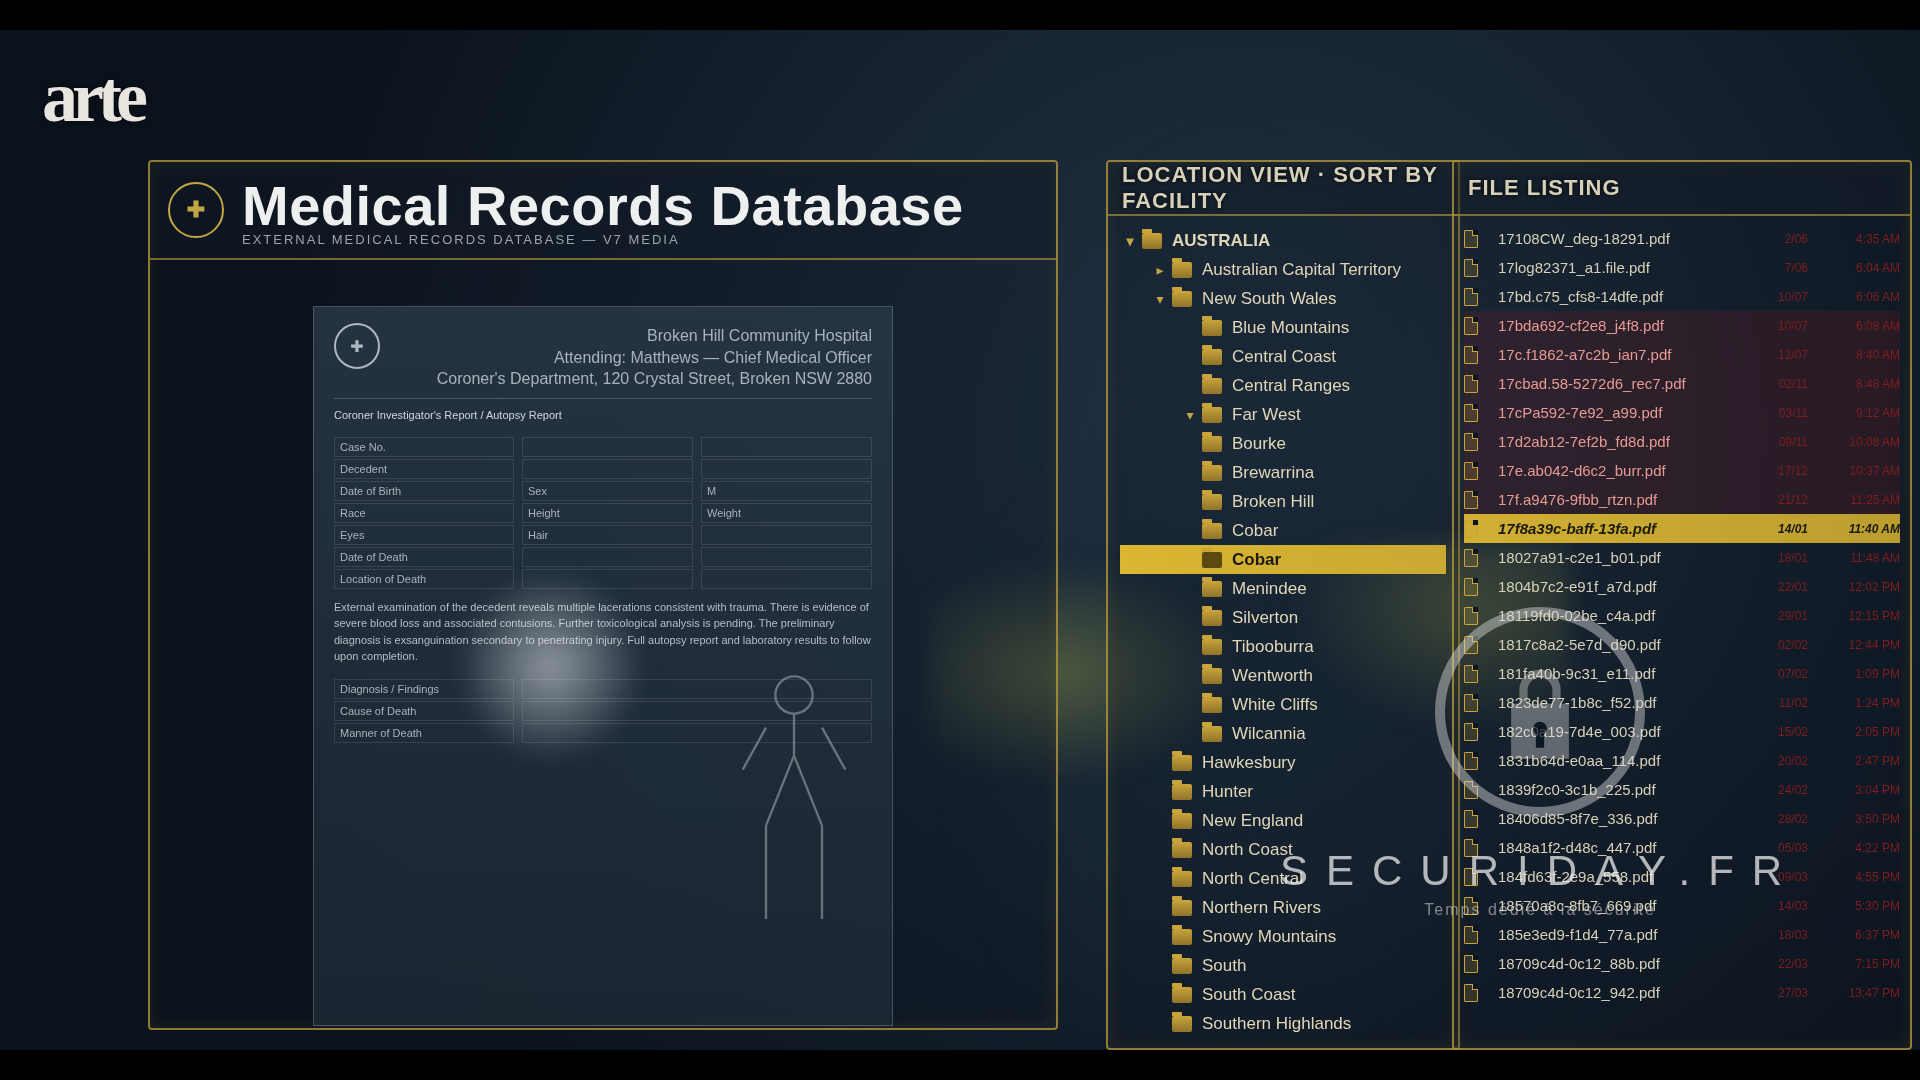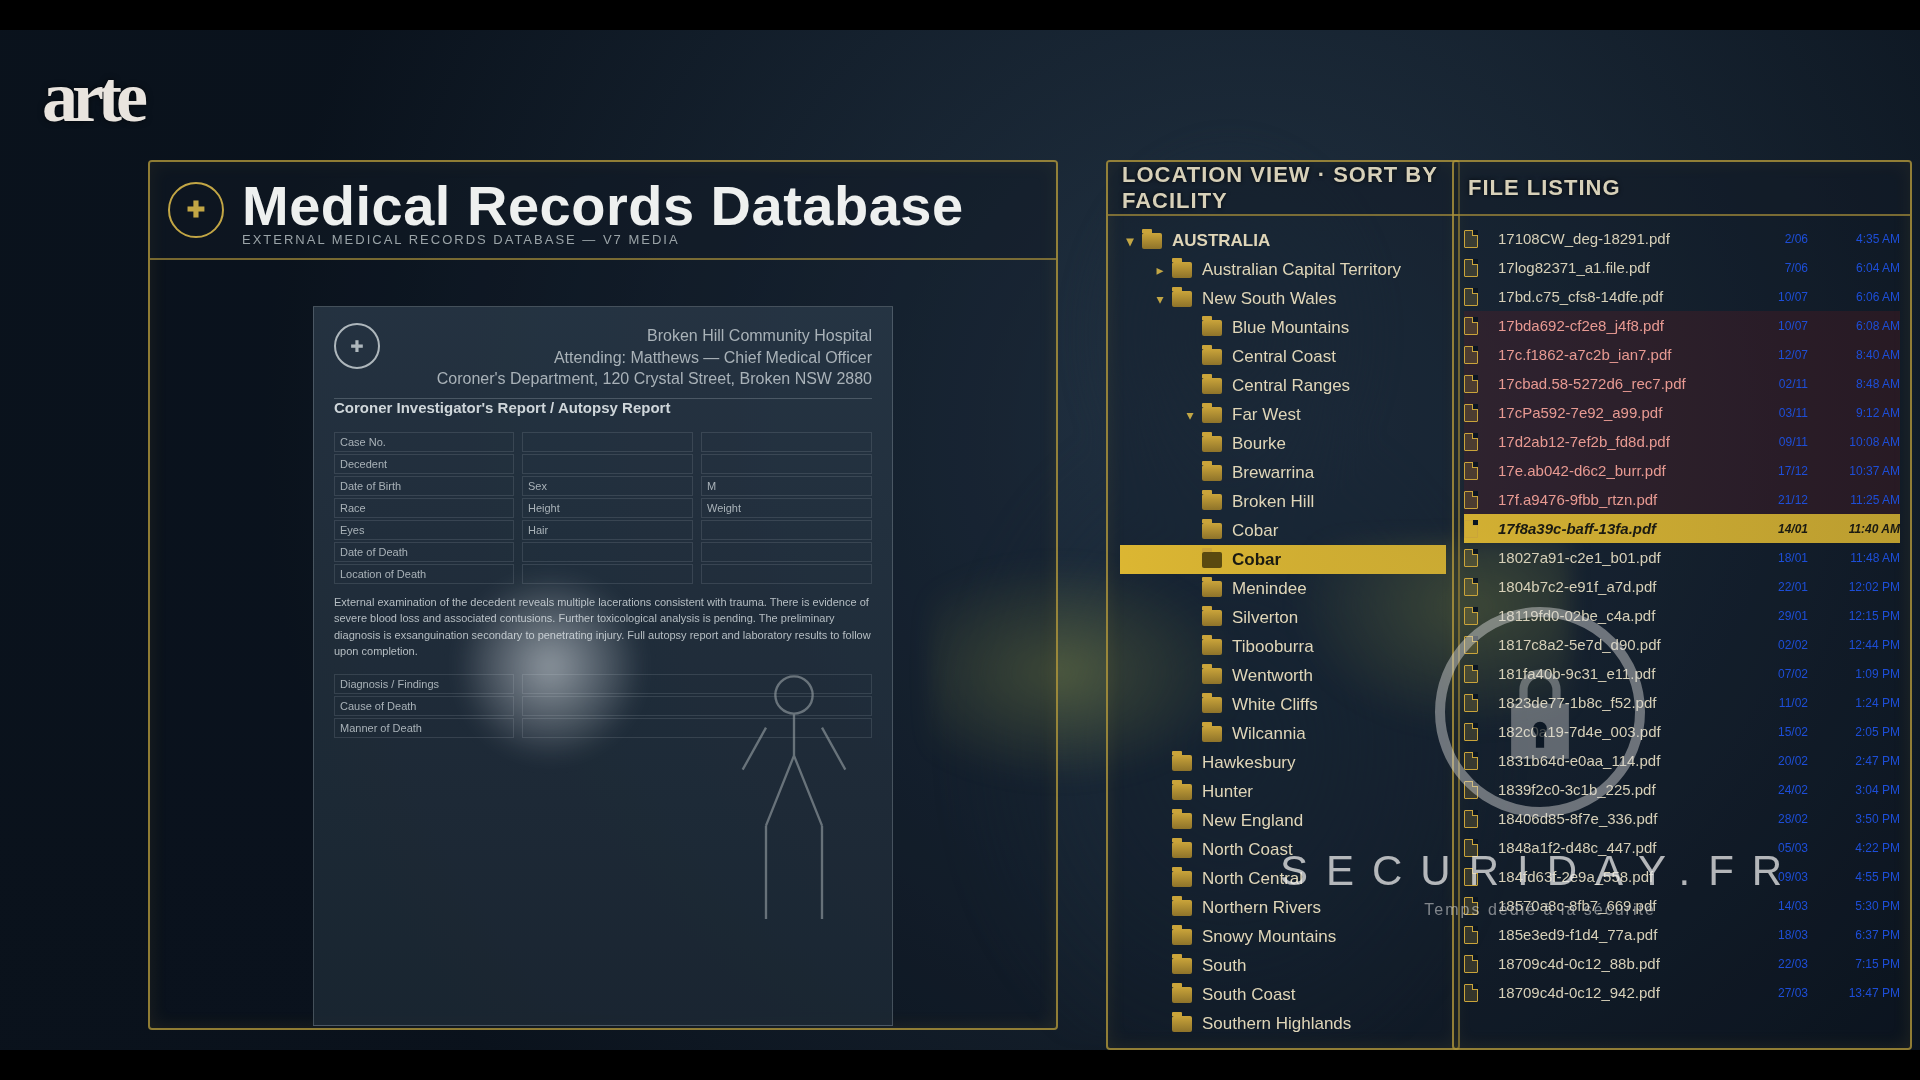--- a/index.html
+++ b/index.html
@@ -59,21 +59,21 @@
   .doc {
     margin:20px auto 0; width:580px; height:720px; border:1px solid rgba(150,160,170,.35);
     background: linear-gradient(180deg, rgba(40,55,70,.85), rgba(28,40,52,.85));
     padding:18px 20px; font-size:12px; color:#a9b2b8; position:relative;
   }
   .doc .doc-logo { width:46px;height:46px;border:2px solid #aeb7bc;border-radius:50%;
     display:flex;align-items:center;justify-content:center;font-size:16px;color:#aeb7bc;
     position:absolute; left:20px; top:16px;}
   .doc .doc-header{ text-align:right; line-height:1.35; padding-bottom:8px;
     border-bottom:1px solid rgba(150,160,170,.35); font-size:16px;}
-  .doc-section-title{ font-size:15px; color:#cfd6da;font-weight:bold;}
+  .doc-section-title{ margin-top:10px; font-size:11px; color:#cfd6da;}
   .doc-grid{ display:grid; grid-template-columns: 180px 1fr 1fr; gap:2px 8px; margin-top:16px; font-size:11px;}
   .doc-grid div{ border:1px solid rgba(150,160,170,.2); padding:3px 5px; min-height:18px;}
   .doc-para{ margin-top:10px; font-size:11px; line-height:1.5; color:#b6bec3; filter:blur(.4px);}
   .body-fig{ position:absolute; right:28px; top:360px; width:140px; height:280px; opacity:.6;}
   .body-fig svg{width:100%;height:100%;}
 
   .skull-glow { position:absolute; left:310px; top:405px; width:180px; height:200px;
      background: radial-gradient(circle, rgba(235,240,245,.55), rgba(235,240,245,0) 70%);
      filter: blur(10px); z-index:5;}
 
@@ -101,21 +101,21 @@
   #file-panel .panel-body{ padding:8px 10px; font-size:15px;}
   .file-row{ display:grid; grid-template-columns: 22px 1fr 80px 80px; align-items:center;
     height:29px; color:#d7d0b8;gap:12px;}
   .file-row .file-icon{ width:14px;height:18px;border:1px solid #caa43a;border-radius:1px;
     position:relative;background:rgba(202,164,58,.2);}
   .file-row .file-icon::after{content:"";position:absolute;right:-1px;top:-1px;width:5px;height:5px;
     border-left:1px solid #caa43a;border-bottom:1px solid #caa43a;background:#0a1522;}
   .file-row.sel{ background:linear-gradient(90deg, rgba(230,190,50,.9), rgba(230,190,50,.8));
     color:#1a1a12; font-weight:bold;font-style:italic;}
   .file-row .c2{white-space:nowrap;overflow:hidden;text-overflow:ellipsis; filter:blur(.3px);}
-  .file-row .c3,.file-row .c4{font-size:12px; text-align:right; color:#1d4ed8;}
+  .file-row .c3,.file-row .c4{font-size:12px; text-align:right; color:#7f1d1d;}
   .file-row.sel .c3,.file-row.sel .c4{color:#1a1a12;}
 
   
   .file-row.warn .c2{ color:#e89a92;}
   .file-row.warn { background: rgba(150,30,30,.18);}
 
   
   .watermark { position:absolute; left:1280px; top:625px; text-align:center; z-index:45;
     color:rgba(230,230,230,.55); }
   .watermark .lock-ring{ width:210px;height:210px;border:10px solid rgba(220,220,220,.45);

